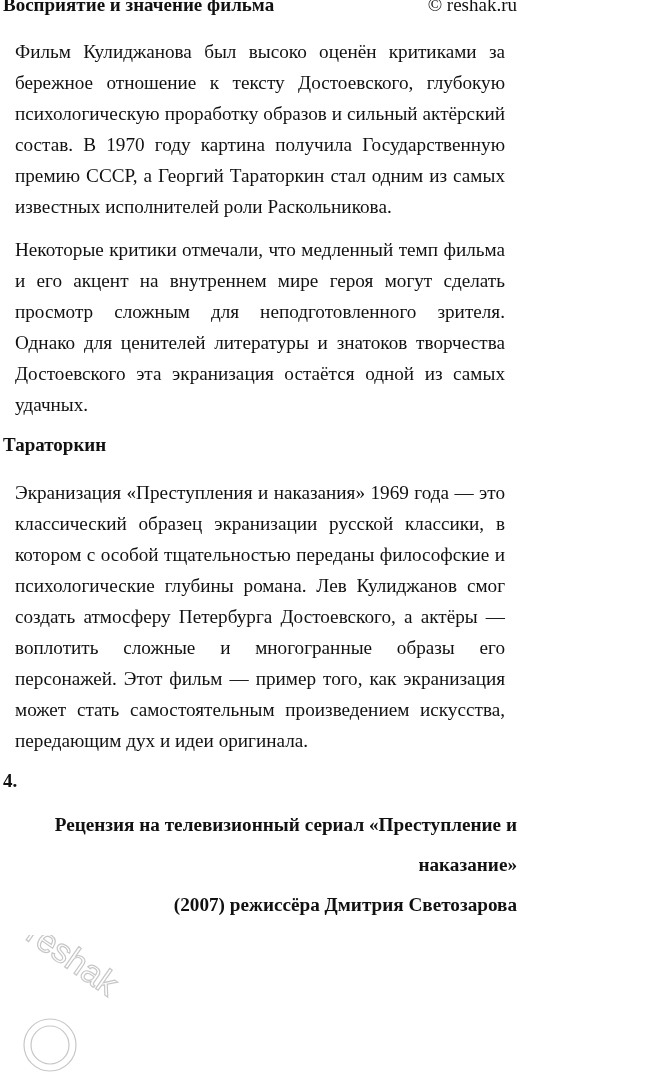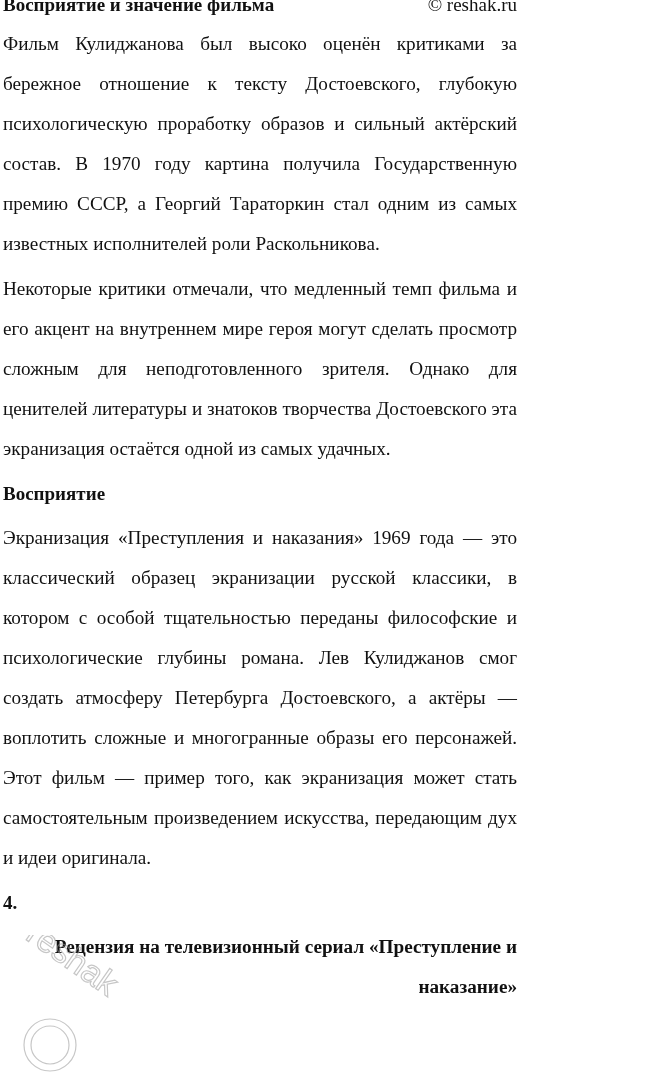--- a/index.html
+++ b/index.html
@@ -1,40 +1,41 @@
 <!DOCTYPE html>
 <html><head>
 <meta charset="utf-8">
 <style>
   html,body{margin:0;padding:0;background:#fff;}
   body{width:646px;height:1081px;overflow:hidden;position:relative;font-family:"Liberation Serif",serif;color:#111;}
   .page{position:absolute;left:0;top:0;width:520px;padding:0 3px;box-sizing:border-box;}
   .top{display:flex;justify-content:space-between;align-items:baseline;height:30px;margin-top:-6px;}
   .h{font-weight:bold;font-size:19px;}
   .copy{font-size:19px;}
-  p{margin:0;font-size:19.2px;line-height:40px;text-align:justify;text-align-last:left;}
+  p{margin:12px;font-size:19.2px;line-height:31px;text-align:justify;text-align-last:left;}
   .para{margin-bottom:5px;}
   .sec{font-weight:bold;font-size:19px;line-height:40px;margin:4px 0 4px;}
   .center{text-align:right;font-weight:bold;font-size:19.2px;line-height:40px;}
   .wm{position:absolute;left:10px;top:935px;width:160px;height:150px;pointer-events:none;opacity:.55;}
 </style>
 </head>
 <body>
 
 <div class="page">
   <div class="top">
     <span class="h">Восприятие и значение фильма</span>
     <span class="copy">© reshak.ru</span>
   </div>
   <p class="para">Фильм Кулиджанова был высоко оценён критиками за бережное отношение к тексту Достоевского, глубокую психологическую проработку образов и сильный актёрский состав. В 1970 году картина получила Государственную премию СССР, а Георгий Тараторкин стал одним из самых известных исполнителей роли Раскольникова.</p>
   <p class="para">Некоторые критики отмечали, что медленный темп фильма и его акцент на внутреннем мире героя могут сделать просмотр сложным для неподготовленного зрителя. Однако для ценителей литературы и знатоков творчества Достоевского эта экранизация остаётся одной из самых удачных.</p>
-  <div class="sec">Восприятие</div>
+  <div class="sec">Тараторкин</div>
   <p class="para">Экранизация «Преступления и наказания» 1969 года — это классический образец экранизации русской классики, в котором с особой тщательностью переданы философские и психологические глубины романа. Лев Кулиджанов смог создать атмосферу Петербурга Достоевского, а актёры — воплотить сложные и многогранные образы его персонажей. Этот фильм — пример того, как экранизация может стать самостоятельным произведением искусства, передающим дух и идеи оригинала.</p>
   <div class="sec">4.</div>
   <div class="center">Рецензия на телевизионный сериал «Преступление и наказание»</div>
+  <div class="center">(2007) режиссёра Дмитрия Светозарова</div>
 </div>
 
 <svg class="wm" viewBox="0 0 160 150">
   <g fill="none" stroke="#999" stroke-width="1.2">
     <circle cx="40" cy="110" r="26"></circle>
     <circle cx="40" cy="110" r="19"></circle>
     <text x="-10" y="40" font-size="34" font-family="Liberation Sans, sans-serif" transform="rotate(35 60 60)" fill="none" stroke="#999">reshak</text>
   </g>
 </svg>
 

